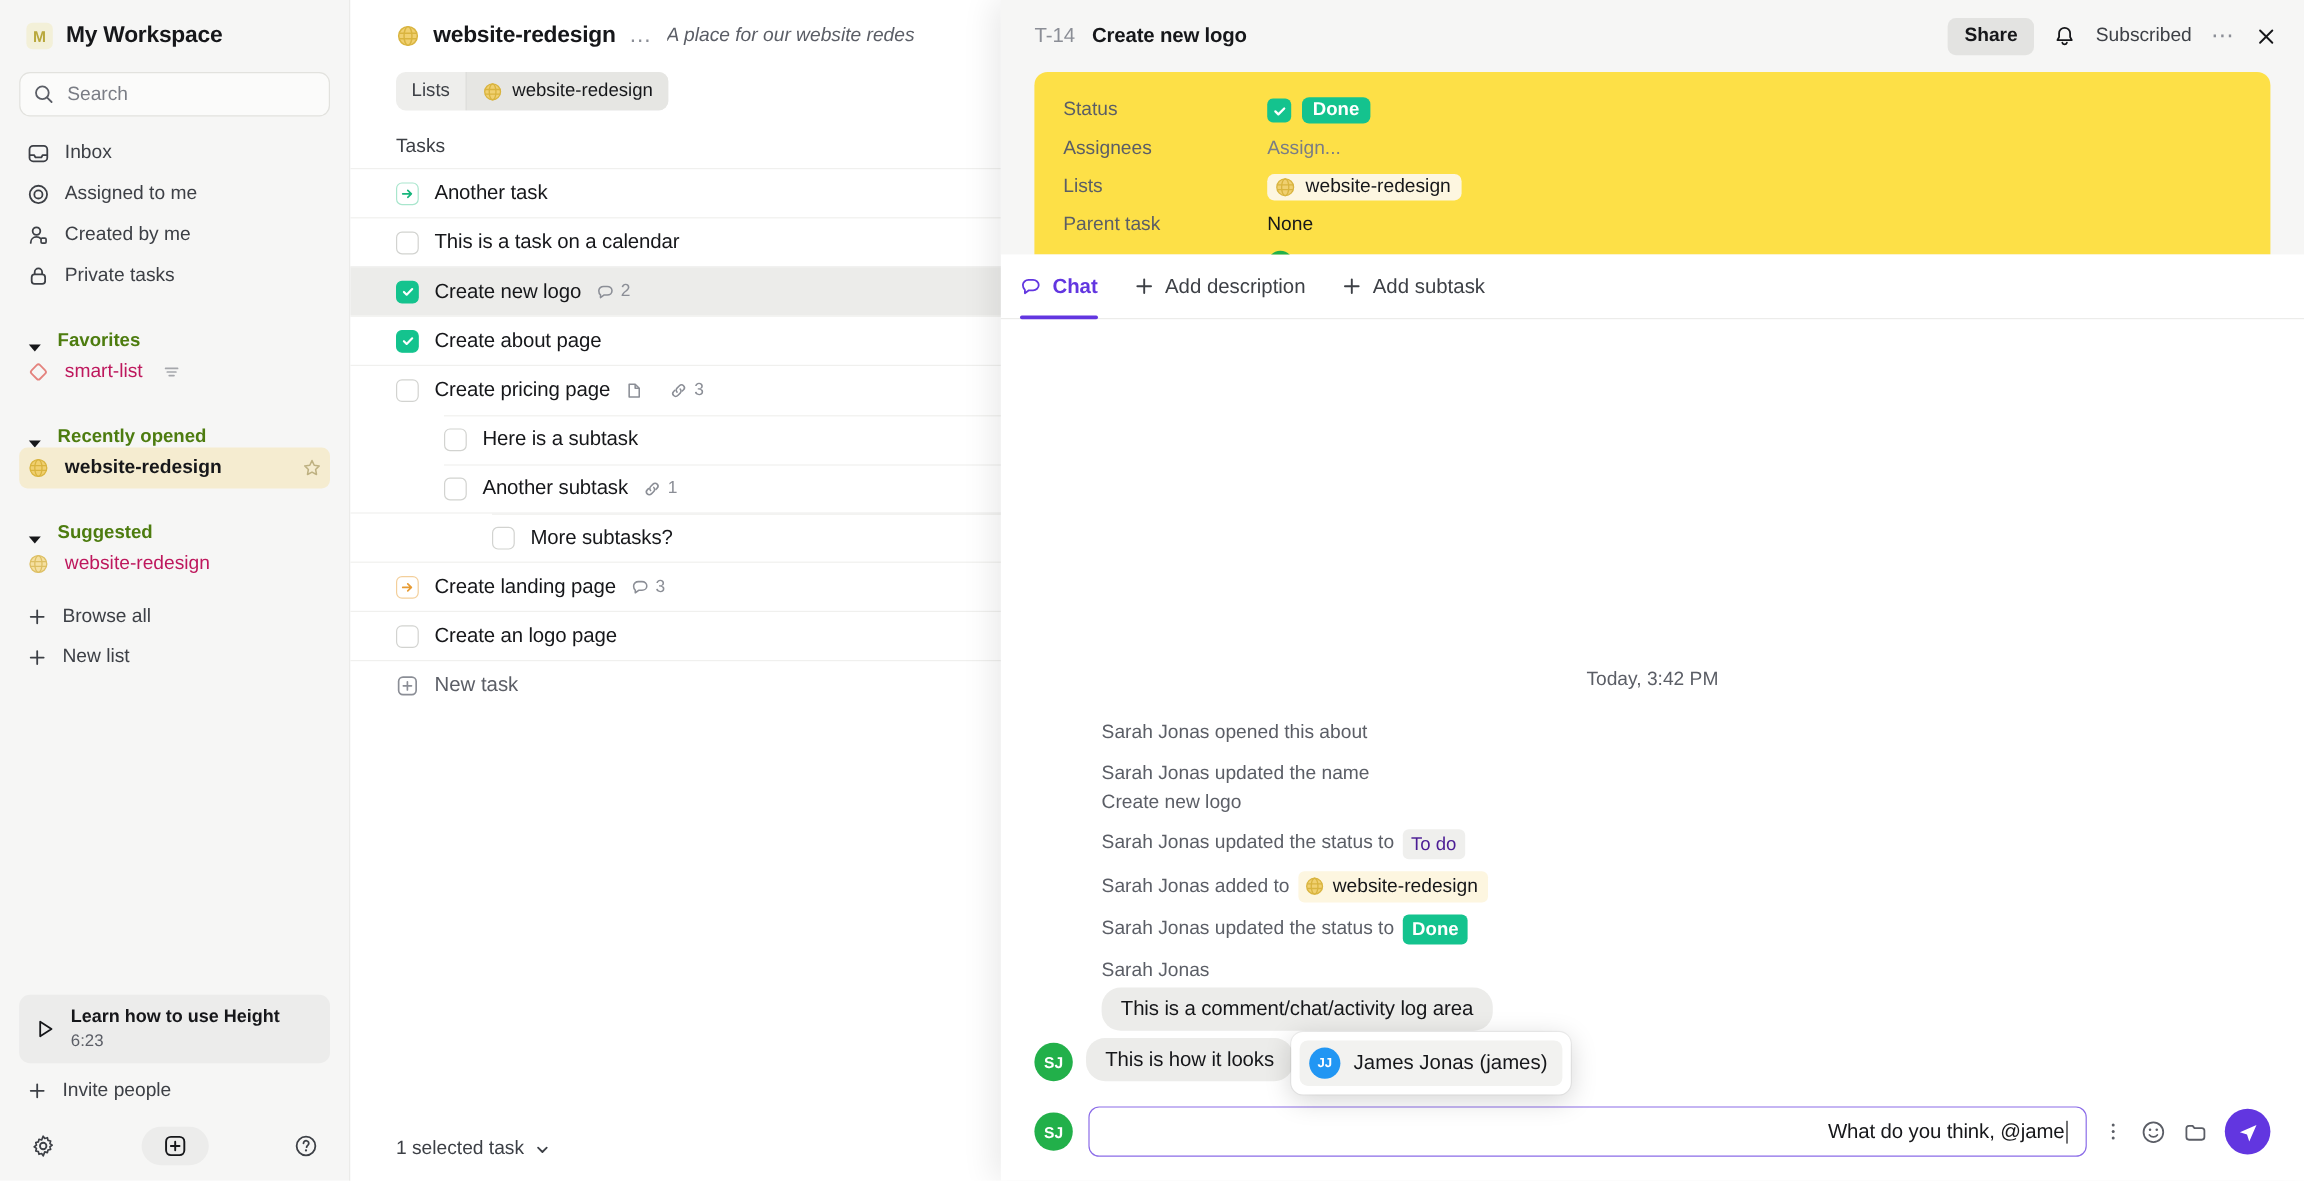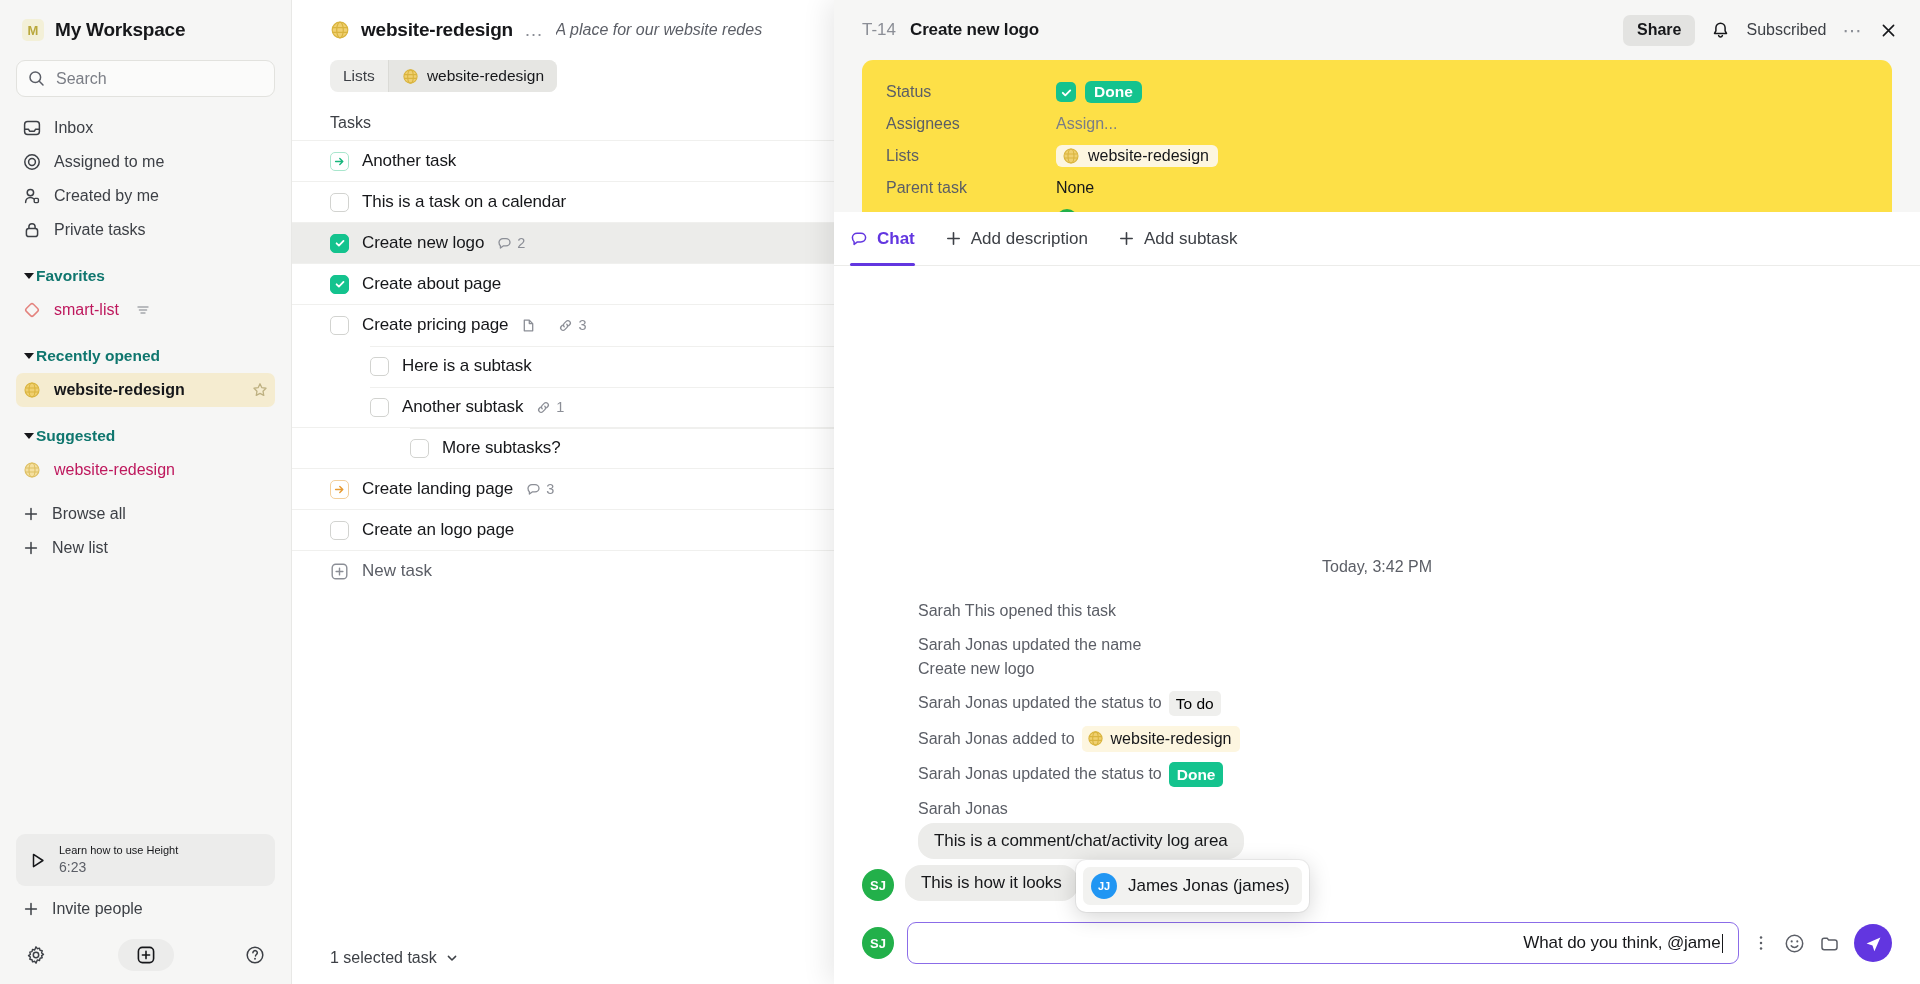--- a/index.html
+++ b/index.html
@@ -40,44 +40,44 @@
   .search-box .ph { font-size: 16px; color: #7a7d85; }
 
   .nav-item {
     display: flex; align-items: center; gap: 13px;
     height: 34px; padding: 0 7px; border-radius: 7px;
     font-size: 16px; color: #3d4046; cursor: pointer;
   }
   .nav-item .lbl { white-space: nowrap; }
 
   .section-head {
-    display: flex; align-items: center; gap: 2px;
+    display: flex; align-items: flex-end; gap: 14px;
     height: 34px; padding: 0 7px; margin-top: 12px;
-    font-size: 15.5px; font-weight: 700; color: #0f766e; cursor: pointer;
+    font-size: 15.5px; font-weight: 700; color: #4d7c0f; cursor: pointer;
   }
   .caret { width: 0; height: 0; border-left: 5px solid transparent; border-right: 5px solid transparent; border-top: 6px solid #16171a; margin-left: 1px; }
 
   .list-row {
     display: flex; align-items: center; gap: 13px;
     height: 34px; padding: 0 7px; border-radius: 7px;
     font-size: 16px; color: #be185d; cursor: pointer; position: relative;
   }
   .list-row.active { background: #f5ecd0; color: #16171a; font-weight: 600; }
   .list-row .star { margin-left: auto; opacity: .6; }
   .list-row .lbl { white-space: nowrap; }
   .filter-ico { margin-left: 4px; opacity: .65; }
 
   .spacer { flex: 1; }
 
   .learn-card {
     display: flex; align-items: center; gap: 12px;
     background: #ececeb; border-radius: 9px;
     padding: 9px 12px; margin-bottom: 6px; cursor: pointer;
   }
-  .learn-card .t1 { font-size: 11px; font-weight: 400; color: #16171a; line-height: 1.35; }
+  .learn-card .t1 { font-size: 15px; font-weight: 700; color: #16171a; line-height: 1.35; }
   .learn-card .t2 { font-size: 14px; color: #5b5e66; line-height: 1.35; }
 
   .foot-bar {
     display: flex; align-items: center; justify-content: space-between;
     height: 58px; padding: 0 10px;
   }
   .foot-btn { cursor: pointer; display: flex; align-items: center; justify-content: center; }
   .plus-pill {
     width: 56px; height: 32px; border-radius: 16px; background: #ececeb;
     display: flex; align-items: center; justify-content: center; cursor: pointer;
@@ -178,21 +178,21 @@
     display: flex; align-items: center; gap: 30px;
     height: 54px; padding: 0 16px; border-bottom: 1px solid #ececea; flex: none;
   }
   .tab { display: flex; align-items: center; gap: 9px; font-size: 17px; color: #3d4046; cursor: pointer; height: 54px; position: relative; }
   .tab.active { color: #6236e0; font-weight: 600; }
   .tab.active::after { content:""; position: absolute; left: 0; right: 0; bottom: 0; height: 2.5px; background: #6236e0; border-radius: 2px; }
 
   .chat-area { flex: 1; overflow: hidden; position: relative; padding: 0 28px; display: flex; flex-direction: column; justify-content: flex-end; padding-bottom: 8px; }
   .day-sep { text-align: center; font-size: 16px; color: #5b5e66; padding: 14px 0 18px; }
   .act { font-size: 16px; color: #5b5e66; padding: 5px 0 5px 56px; display: flex; align-items: center; gap: 7px; flex-wrap: wrap; line-height: 1.5; }
-  .act .pill-todo { background: #efefed; border-radius: 5px; padding: 1px 7px; color: #000000; font-size: 15.5px; }
+  .act .pill-todo { background: #efefed; border-radius: 5px; padding: 1px 7px; color: #4c1d95; font-size: 15.5px; }
   .act .pill-done { background: #14c38e; border-radius: 5px; padding: 1px 8px; color: #fff; font-size: 15.5px; font-weight: 600; }
   .act .list-chip2 { display: inline-flex; align-items: center; gap: 7px; background: #fdf6e0; border-radius: 5px; padding: 1px 8px 1px 5px; color: #16171a; font-size: 16px; }
   .act-name { font-size: 16px; color: #5b5e66; padding: 8px 0 2px 56px; }
 
   .bubble-row { display: flex; align-items: flex-end; gap: 11px; padding: 3px 0 3px 56px; }
   .bubble { background: #ececea; border-radius: 16px; padding: 8px 16px; font-size: 17px; color: #16171a; letter-spacing: -0.1px; }
   .bubble-row.withav { padding-left: 0; }
   .av-lg { width: 32px; height: 32px; border-radius: 50%; background: #22b04a; color: #fff; font-size: 13px; font-weight: 700; display: flex; align-items: center; justify-content: center; flex: none; }
 
   .composer { display: flex; align-items: center; gap: 13px; padding: 10px 28px 20px 28px; flex: none; position: relative; }
@@ -655,21 +655,21 @@
             </svg>
         </span>
         <span>Add subtask</span>
       </span>
     </div>
 
     <div class="chat-area">
       <div class="day-sep">Today, 3:42 PM</div>
 
       <div class="act">
-        <span>Sarah This opened this task</span>
+        <span>Sarah Jonas opened this about</span>
       </div>
       <div class="act" style="padding-bottom:0">
         <span>Sarah Jonas updated the name</span>
       </div>
       <div class="act" style="padding-top:0">
         <span>Create new logo</span>
       </div>
       <div class="act">
         <span>Sarah Jonas updated the status to</span>
         <span class="pill-todo">To do</span>

